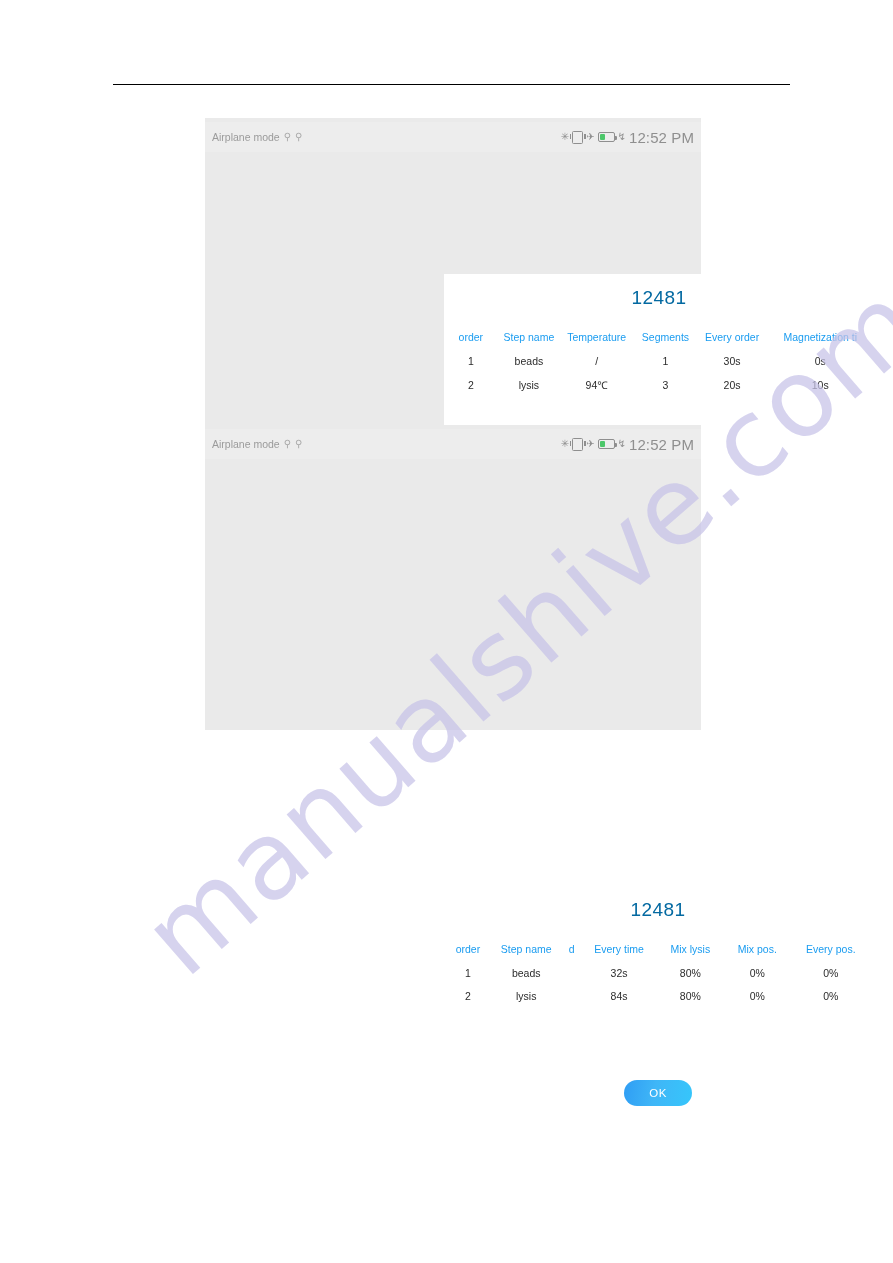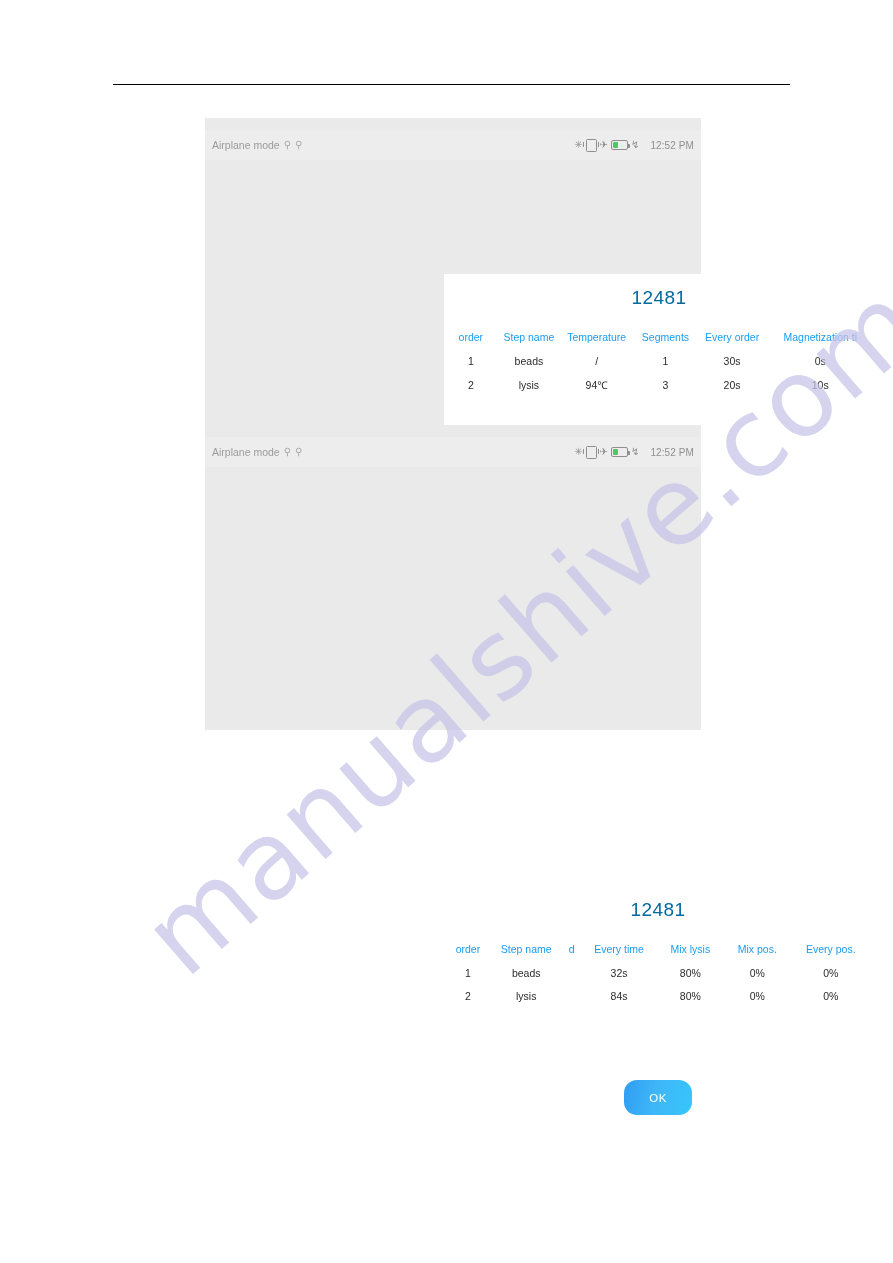--- a/index.html
+++ b/index.html
@@ -56,21 +56,21 @@
     background: #eaeaea;
     z-index: 2;
   }
   #device-1 { left: 205px; top: 118px; width: 496px; height: 310px; }
   #device-2 { left: 205px; top: 425px; width: 496px; height: 305px; }
 
   
   .status-bar {
     position: absolute;
     left: 0;
-    top: 12px;
+    top: 4px;
     width: 100%;
     height: 30px;
     background: #ededed;
     display: flex;
     align-items: center;
     justify-content: space-between;
     padding: 0 7px;
     box-sizing: border-box;
   }
   .status-left {
@@ -139,23 +139,23 @@
     border-radius: 0 1px 1px 0;
   }
   .battery-fill {
     display: block;
     width: 38%;
     height: 100%;
     background: #4cc76a;
     border-radius: 1px;
   }
   .status-time {
-    font-size: 10px;
+    font-size: 15px;
     color: #8f8f8f;
-    margin-left: 8px;
+    margin-left: 0;
     letter-spacing: 0.1px;
   }
 
   
   .dialog {
     position: absolute;
     background: #ffffff;
     z-index: 3;
   }
   #dialog-1 { left: 239px; top: 156px; width: 430px; height: 233px; }
@@ -213,21 +213,21 @@
   #table-2 col:nth-child(3) { width: 6%; }
   #table-2 col:nth-child(4) { width: 16%; }
   #table-2 col:nth-child(5) { width: 17%; }
   #table-2 col:nth-child(6) { width: 14%; }
   #table-2 col:nth-child(7) { width: 20%; }
 
   
   .ok-button {
     position: absolute;
     width: 68px;
-    height: 35px;
+    height: 26px;
     border: none;
     border-radius: 13px;
     background: linear-gradient(100deg, #2f9df4 0%, #3fb6f7 45%, #36c6fb 100%);
     color: #ffffff;
     font-size: 11.5px;
     font-family: "Liberation Sans", sans-serif;
     letter-spacing: 0.4px;
     cursor: pointer;
     padding: 0;
     line-height: 26px;

